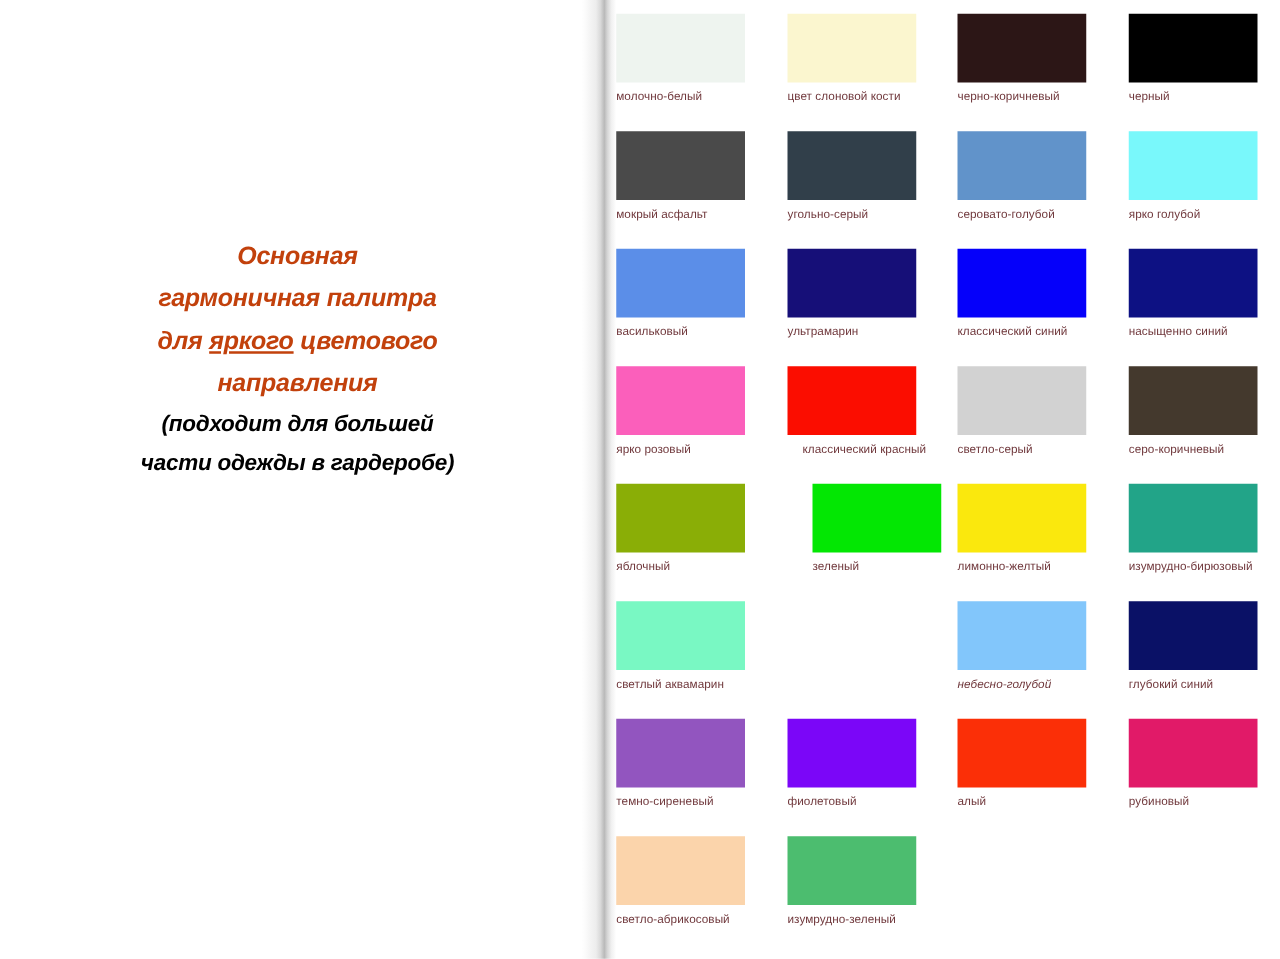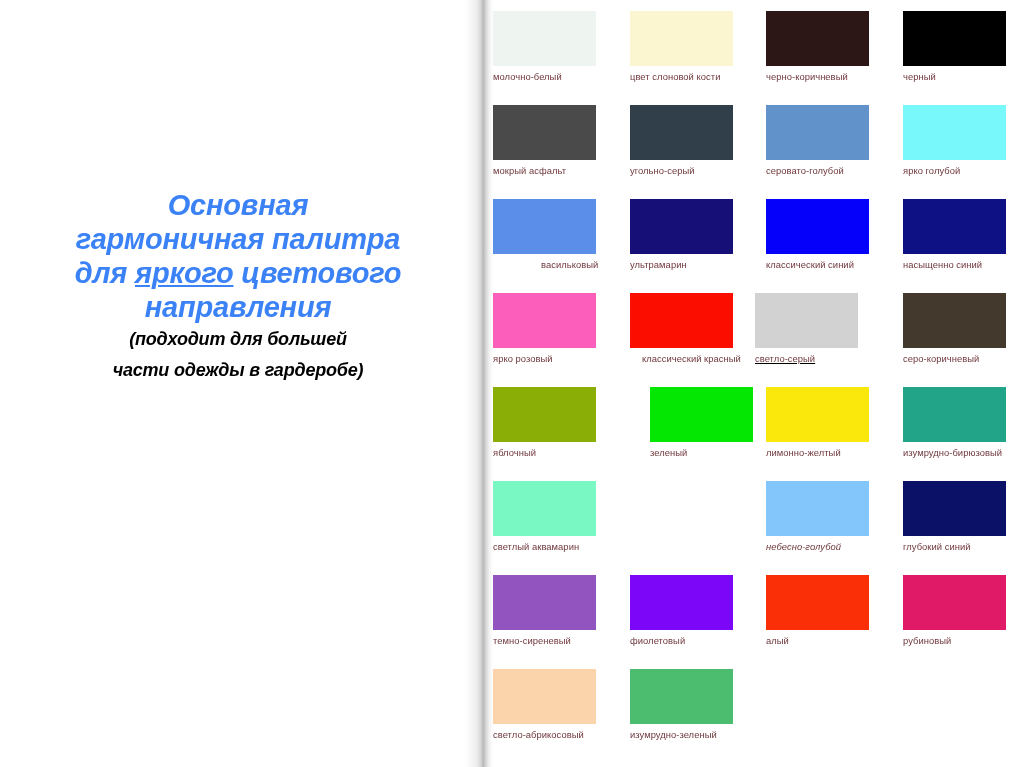--- a/index.html
+++ b/index.html
@@ -37,23 +37,23 @@
     left: 28px;
     top: 188px;
     width: 420px;
     text-align: center;
   }
 
   .headline-line {
     font-family: "Liberation Sans", "DejaVu Sans", sans-serif;
     font-weight: bold;
     font-style: italic;
-    font-size: 29px;
+    font-size: 20px;
     line-height: 34px;
-    color: #3b82f6;
+    color: #c2410c;
     letter-spacing: -0.2px;
     white-space: nowrap;
   }
 
   .headline-line .underlined {
     text-decoration: underline;
     text-decoration-thickness: 2px;
     text-underline-offset: 2px;
   }
 
@@ -164,21 +164,21 @@
       <div class="swatch-cell" style="left: 273px; top: 105px;">
         <div class="swatch-chip" style="background: rgb(97, 147, 202); width: 103px; height: 55px;"></div>
         <div class="swatch-label" style="color: rgb(112, 56, 60);">серовато-голубой</div>
       </div>
       <div class="swatch-cell" style="left: 410px; top: 105px;">
         <div class="swatch-chip" style="background: rgb(121, 248, 251); width: 103px; height: 55px;"></div>
         <div class="swatch-label" style="color: rgb(112, 56, 60);">ярко голубой</div>
       </div>
       <div class="swatch-cell" style="left: 0px; top: 199px;">
         <div class="swatch-chip" style="background: rgb(91, 142, 232); width: 103px; height: 55px;"></div>
-        <div class="swatch-label" style="color: rgb(112, 56, 60); margin-left: 48px;">васильковый</div>
+        <div class="swatch-label" style="color: rgb(112, 56, 60);">васильковый</div>
       </div>
       <div class="swatch-cell" style="left: 137px; top: 199px;">
         <div class="swatch-chip" style="background: rgb(22, 15, 120); width: 103px; height: 55px;"></div>
         <div class="swatch-label" style="color: rgb(112, 56, 60);">ультрамарин</div>
       </div>
       <div class="swatch-cell" style="left: 273px; top: 199px;">
         <div class="swatch-chip" style="background: rgb(5, 0, 250); width: 103px; height: 55px;"></div>
         <div class="swatch-label" style="color: rgb(112, 56, 60);">классический синий</div>
       </div>
       <div class="swatch-cell" style="left: 410px; top: 199px;">
@@ -186,21 +186,21 @@
         <div class="swatch-label" style="color: rgb(112, 56, 60);">насыщенно синий</div>
       </div>
       <div class="swatch-cell" style="left: 0px; top: 293px;">
         <div class="swatch-chip" style="background: rgb(251, 95, 187); width: 103px; height: 55px;"></div>
         <div class="swatch-label" style="color: rgb(112, 56, 60);">ярко розовый</div>
       </div>
       <div class="swatch-cell" style="left: 137px; top: 293px;">
         <div class="swatch-chip" style="background: rgb(251, 13, 0); width: 103px; height: 55px;"></div>
         <div class="swatch-label" style="color: rgb(112, 56, 60); margin-left: 12px;">классический красный</div>
       </div>
-      <div class="swatch-cell" style="left: 262px; top: 293px; text-decoration: underline;">
+      <div class="swatch-cell" style="left: 273px; top: 293px;">
         <div class="swatch-chip" style="background: rgb(210, 210, 210); width: 103px; height: 55px;"></div>
         <div class="swatch-label" style="color: rgb(112, 56, 60);">светло-серый</div>
       </div>
       <div class="swatch-cell" style="left: 410px; top: 293px;">
         <div class="swatch-chip" style="background: rgb(68, 57, 45); width: 103px; height: 55px;"></div>
         <div class="swatch-label" style="color: rgb(112, 56, 60);">серо-коричневый</div>
       </div>
       <div class="swatch-cell" style="left: 0px; top: 387px;">
         <div class="swatch-chip" style="background: rgb(138, 174, 6); width: 103px; height: 55px;"></div>
         <div class="swatch-label" style="color: rgb(112, 56, 60);">яблочный</div>

